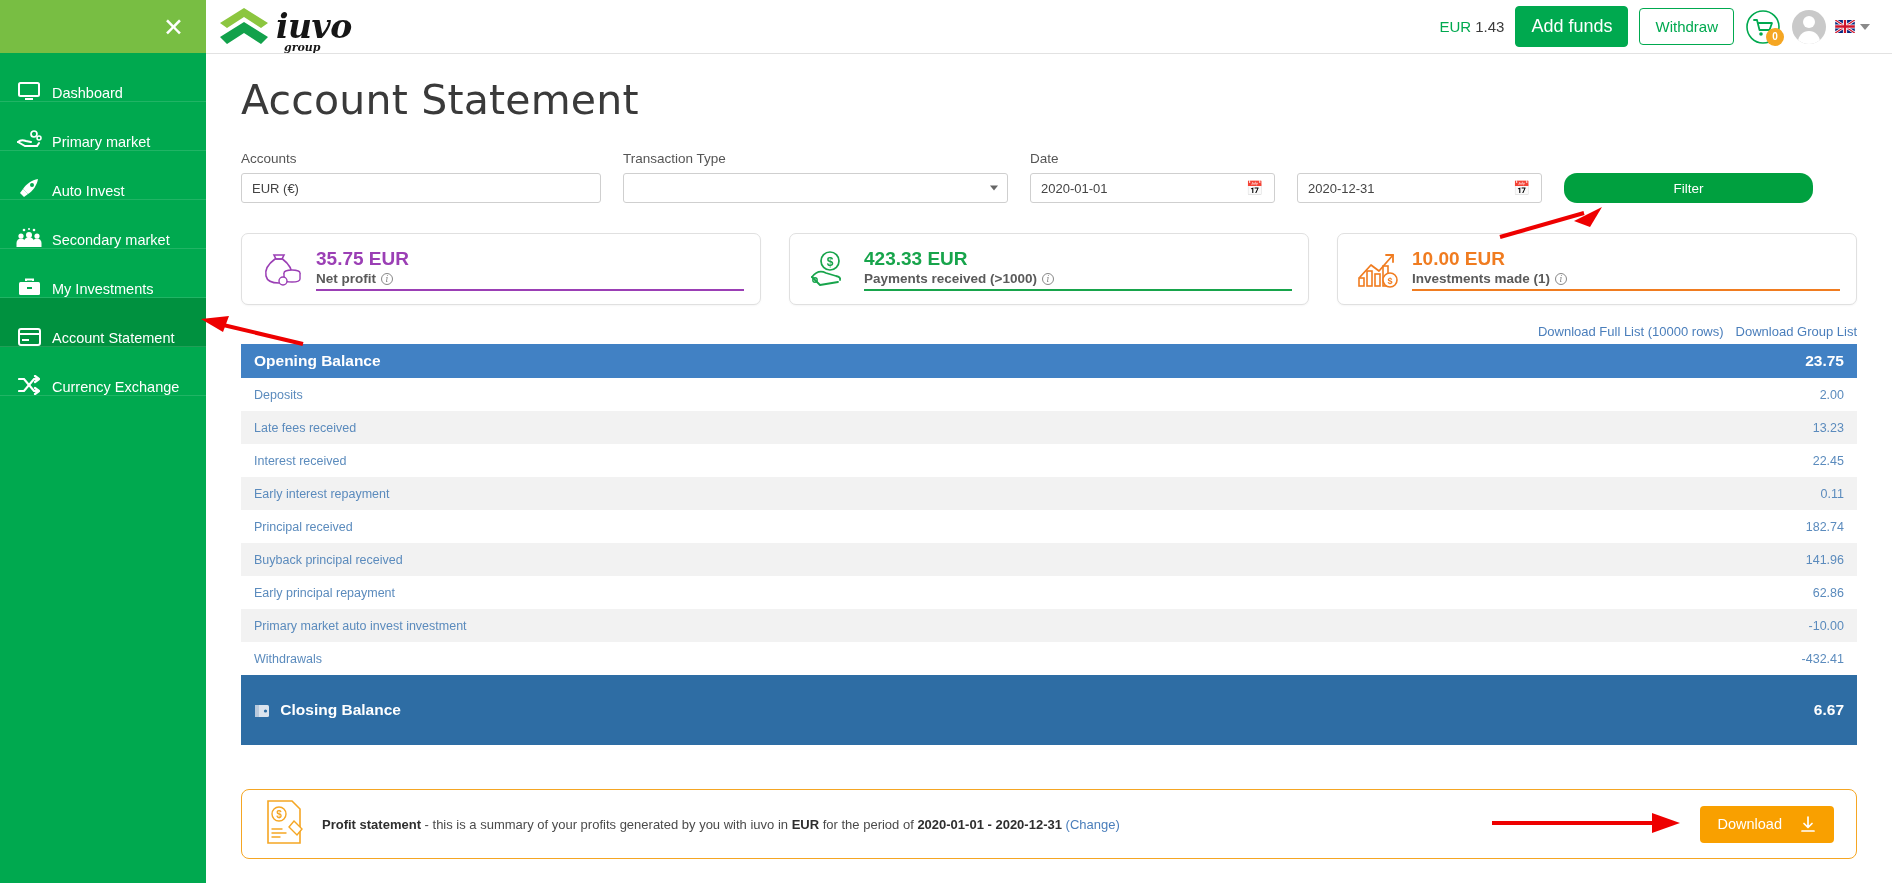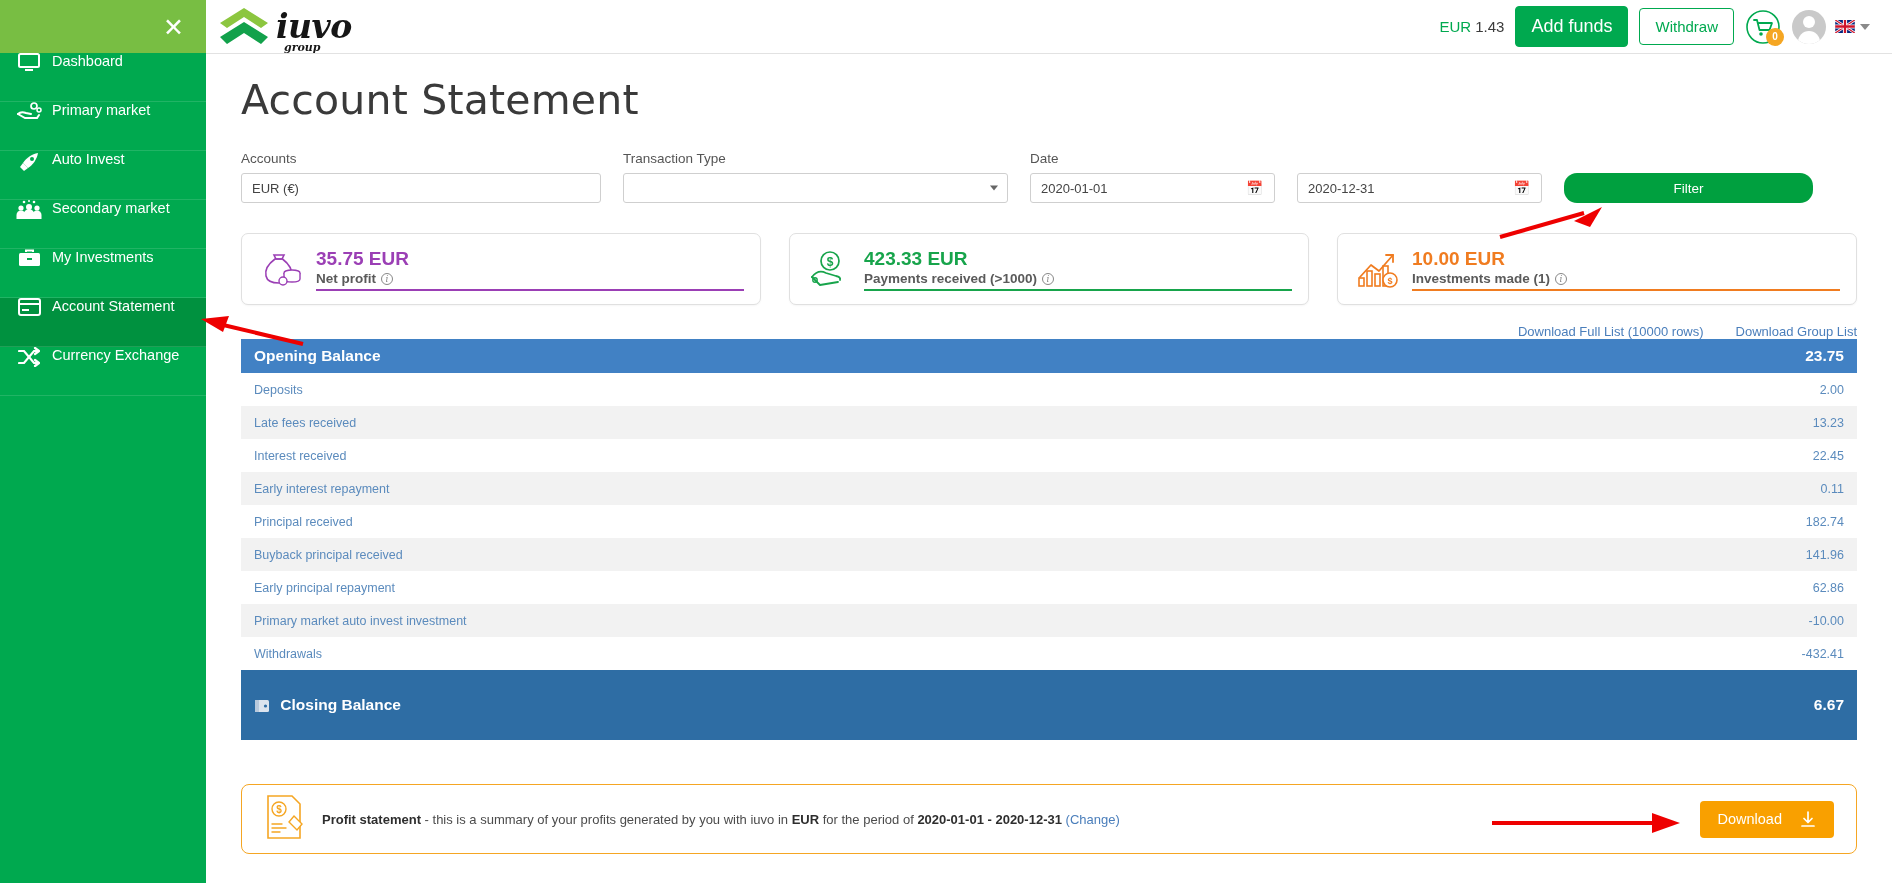--- a/index.html
+++ b/index.html
@@ -34,21 +34,21 @@
     transform: translateY(-50%);
     color: #ffffff;
     font-size: 25px;
     line-height: 1;
     font-weight: 400;
     cursor: pointer;
     font-family: "DejaVu Sans", sans-serif;
   }
   .nav-item {
     display: flex;
-    align-items: flex-start;
+    align-items: flex-end;
     height: 49px;
     padding-left: 12px;
     color: #ffffff;
     font-size: 14.5px;
     border-bottom: 1px solid rgba(255,255,255,0.13);
     cursor: pointer;
     position: relative;
   }
   .nav-item.active { background: #00913f; }
   .nav-icon {
@@ -300,22 +300,23 @@
   .u-purple { background: #9b3fb5; }
   .c-green { color: #17a44b; }
   .u-green { background: #17a44b; }
   .c-orange { color: #f07c20; }
   .u-orange { background: #f07c20; }
 
   
   #dl-links {
     display: flex;
     justify-content: flex-end;
-    gap: 32px;
+    gap: 12px;
     margin-top: 19px;
+    margin-bottom: 5px;
   }
   #dl-links a {
     font-size: 13px;
     color: #4a7ebb;
     text-decoration: none;
     cursor: pointer;
   }
 
   
   #stmt-table { width: 100%; border-collapse: collapse; }

